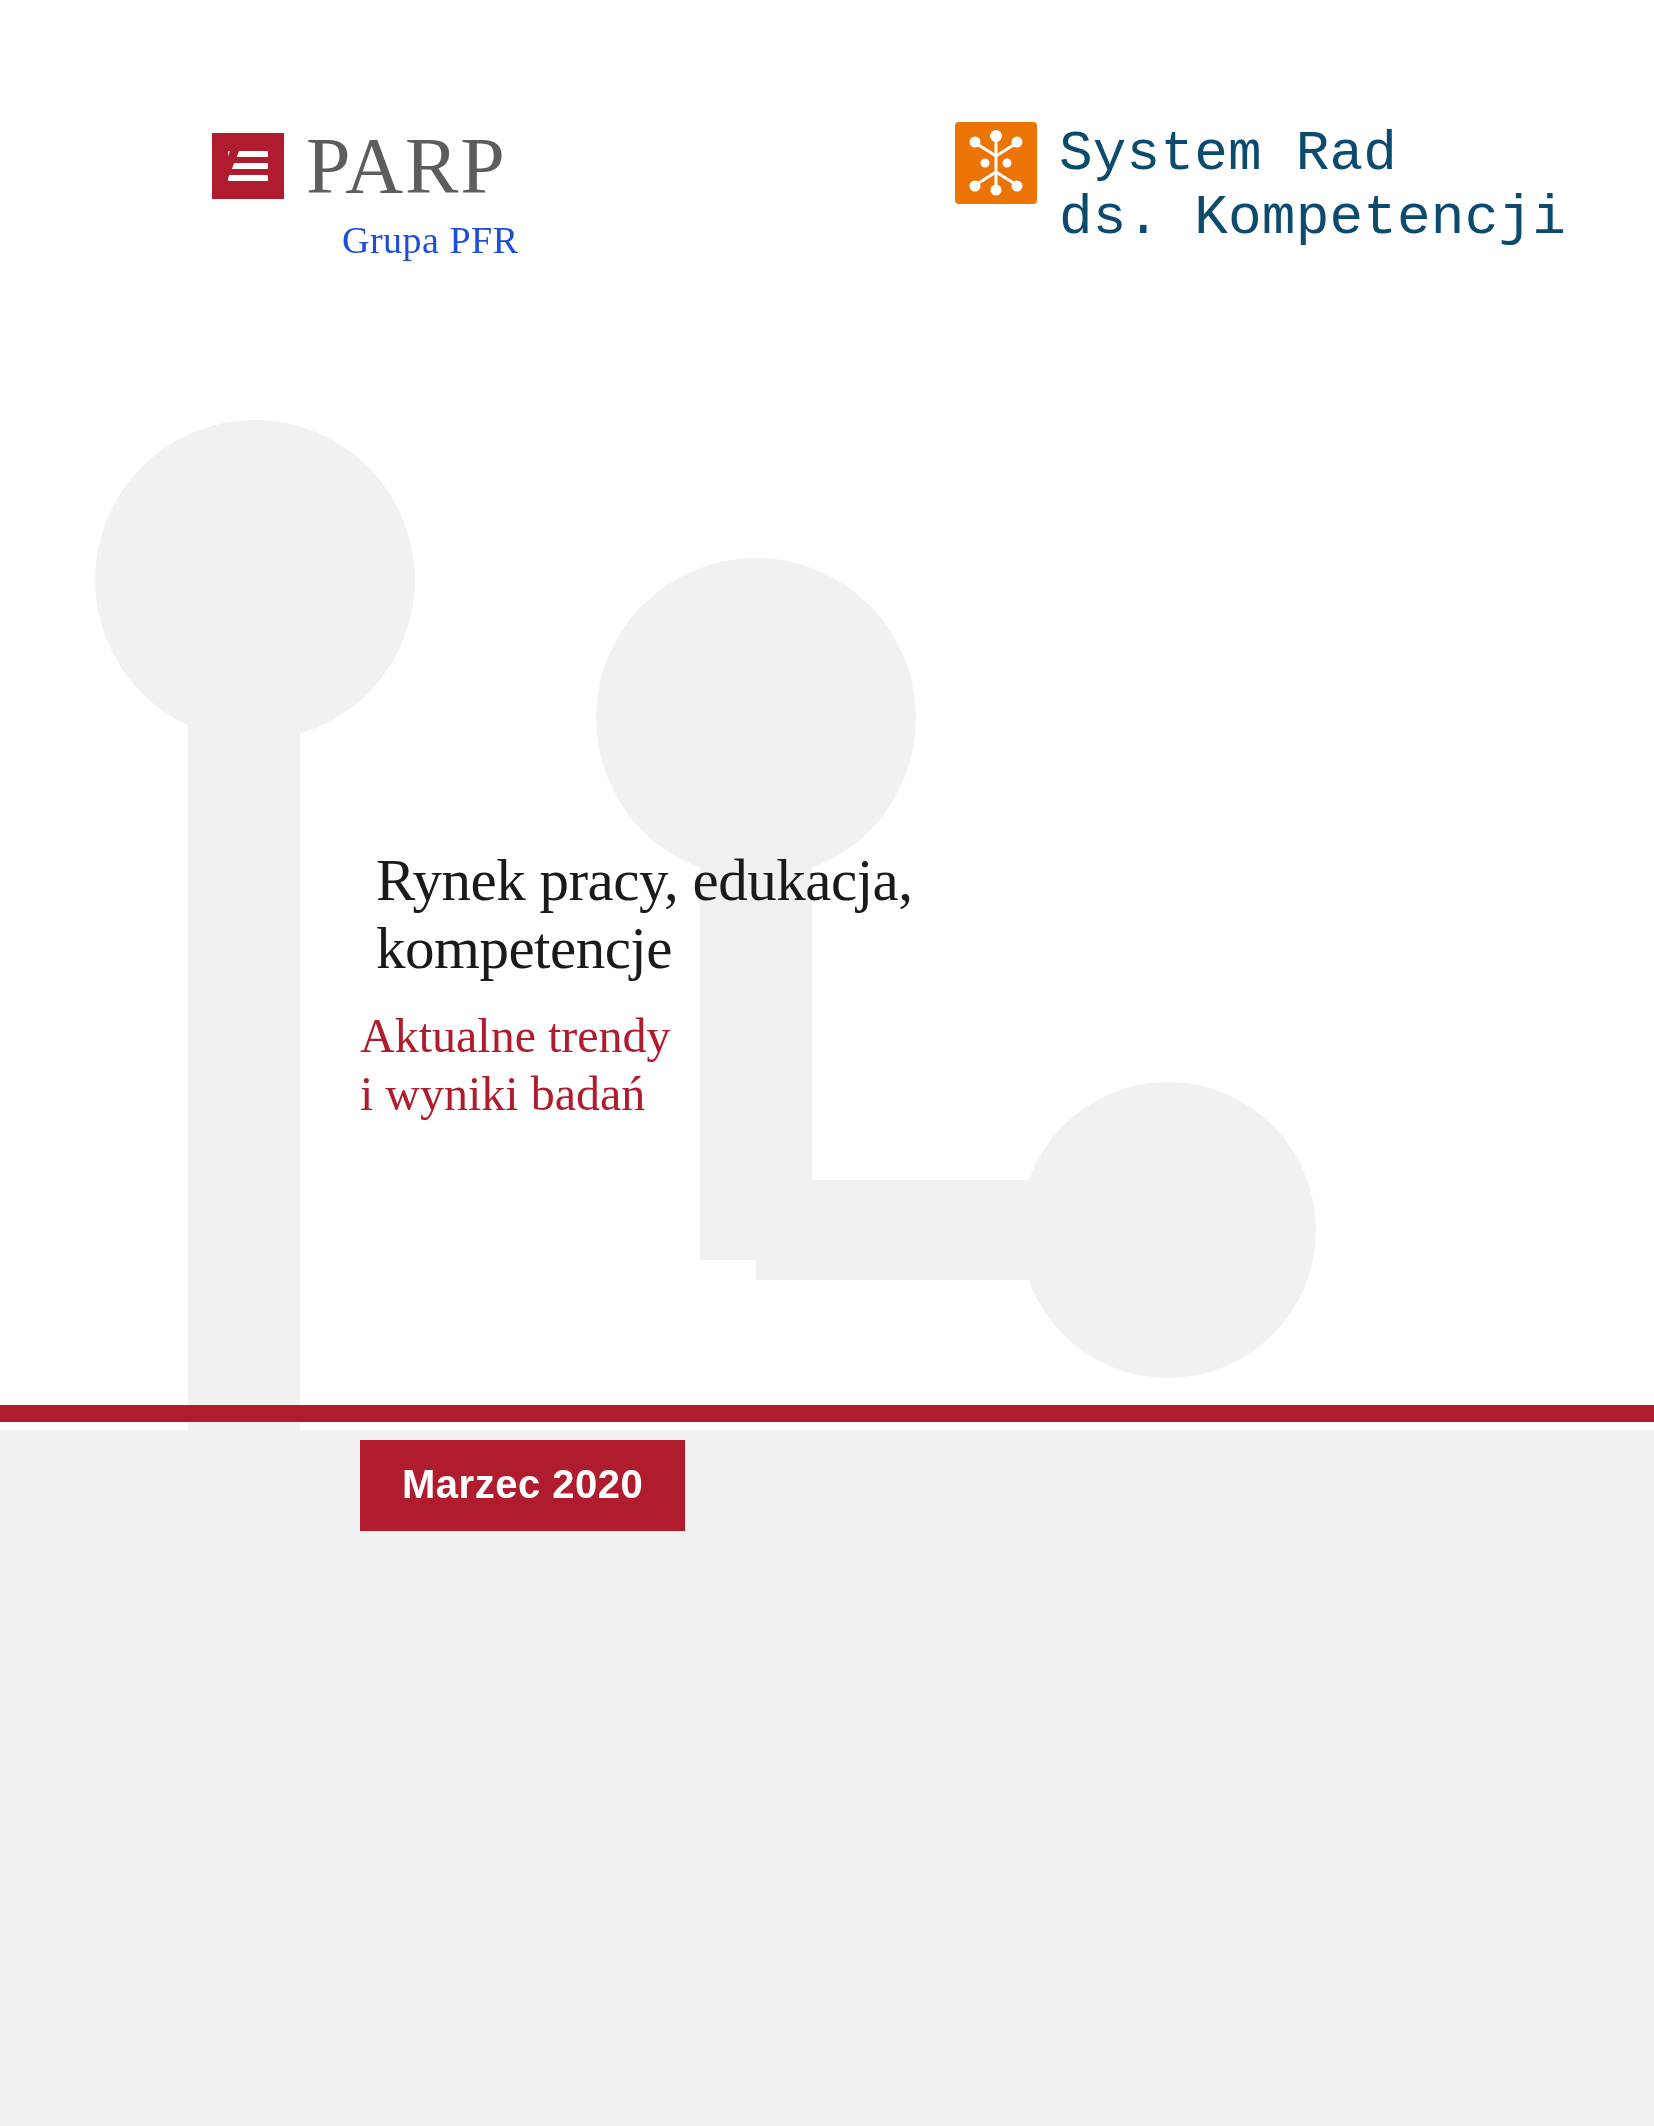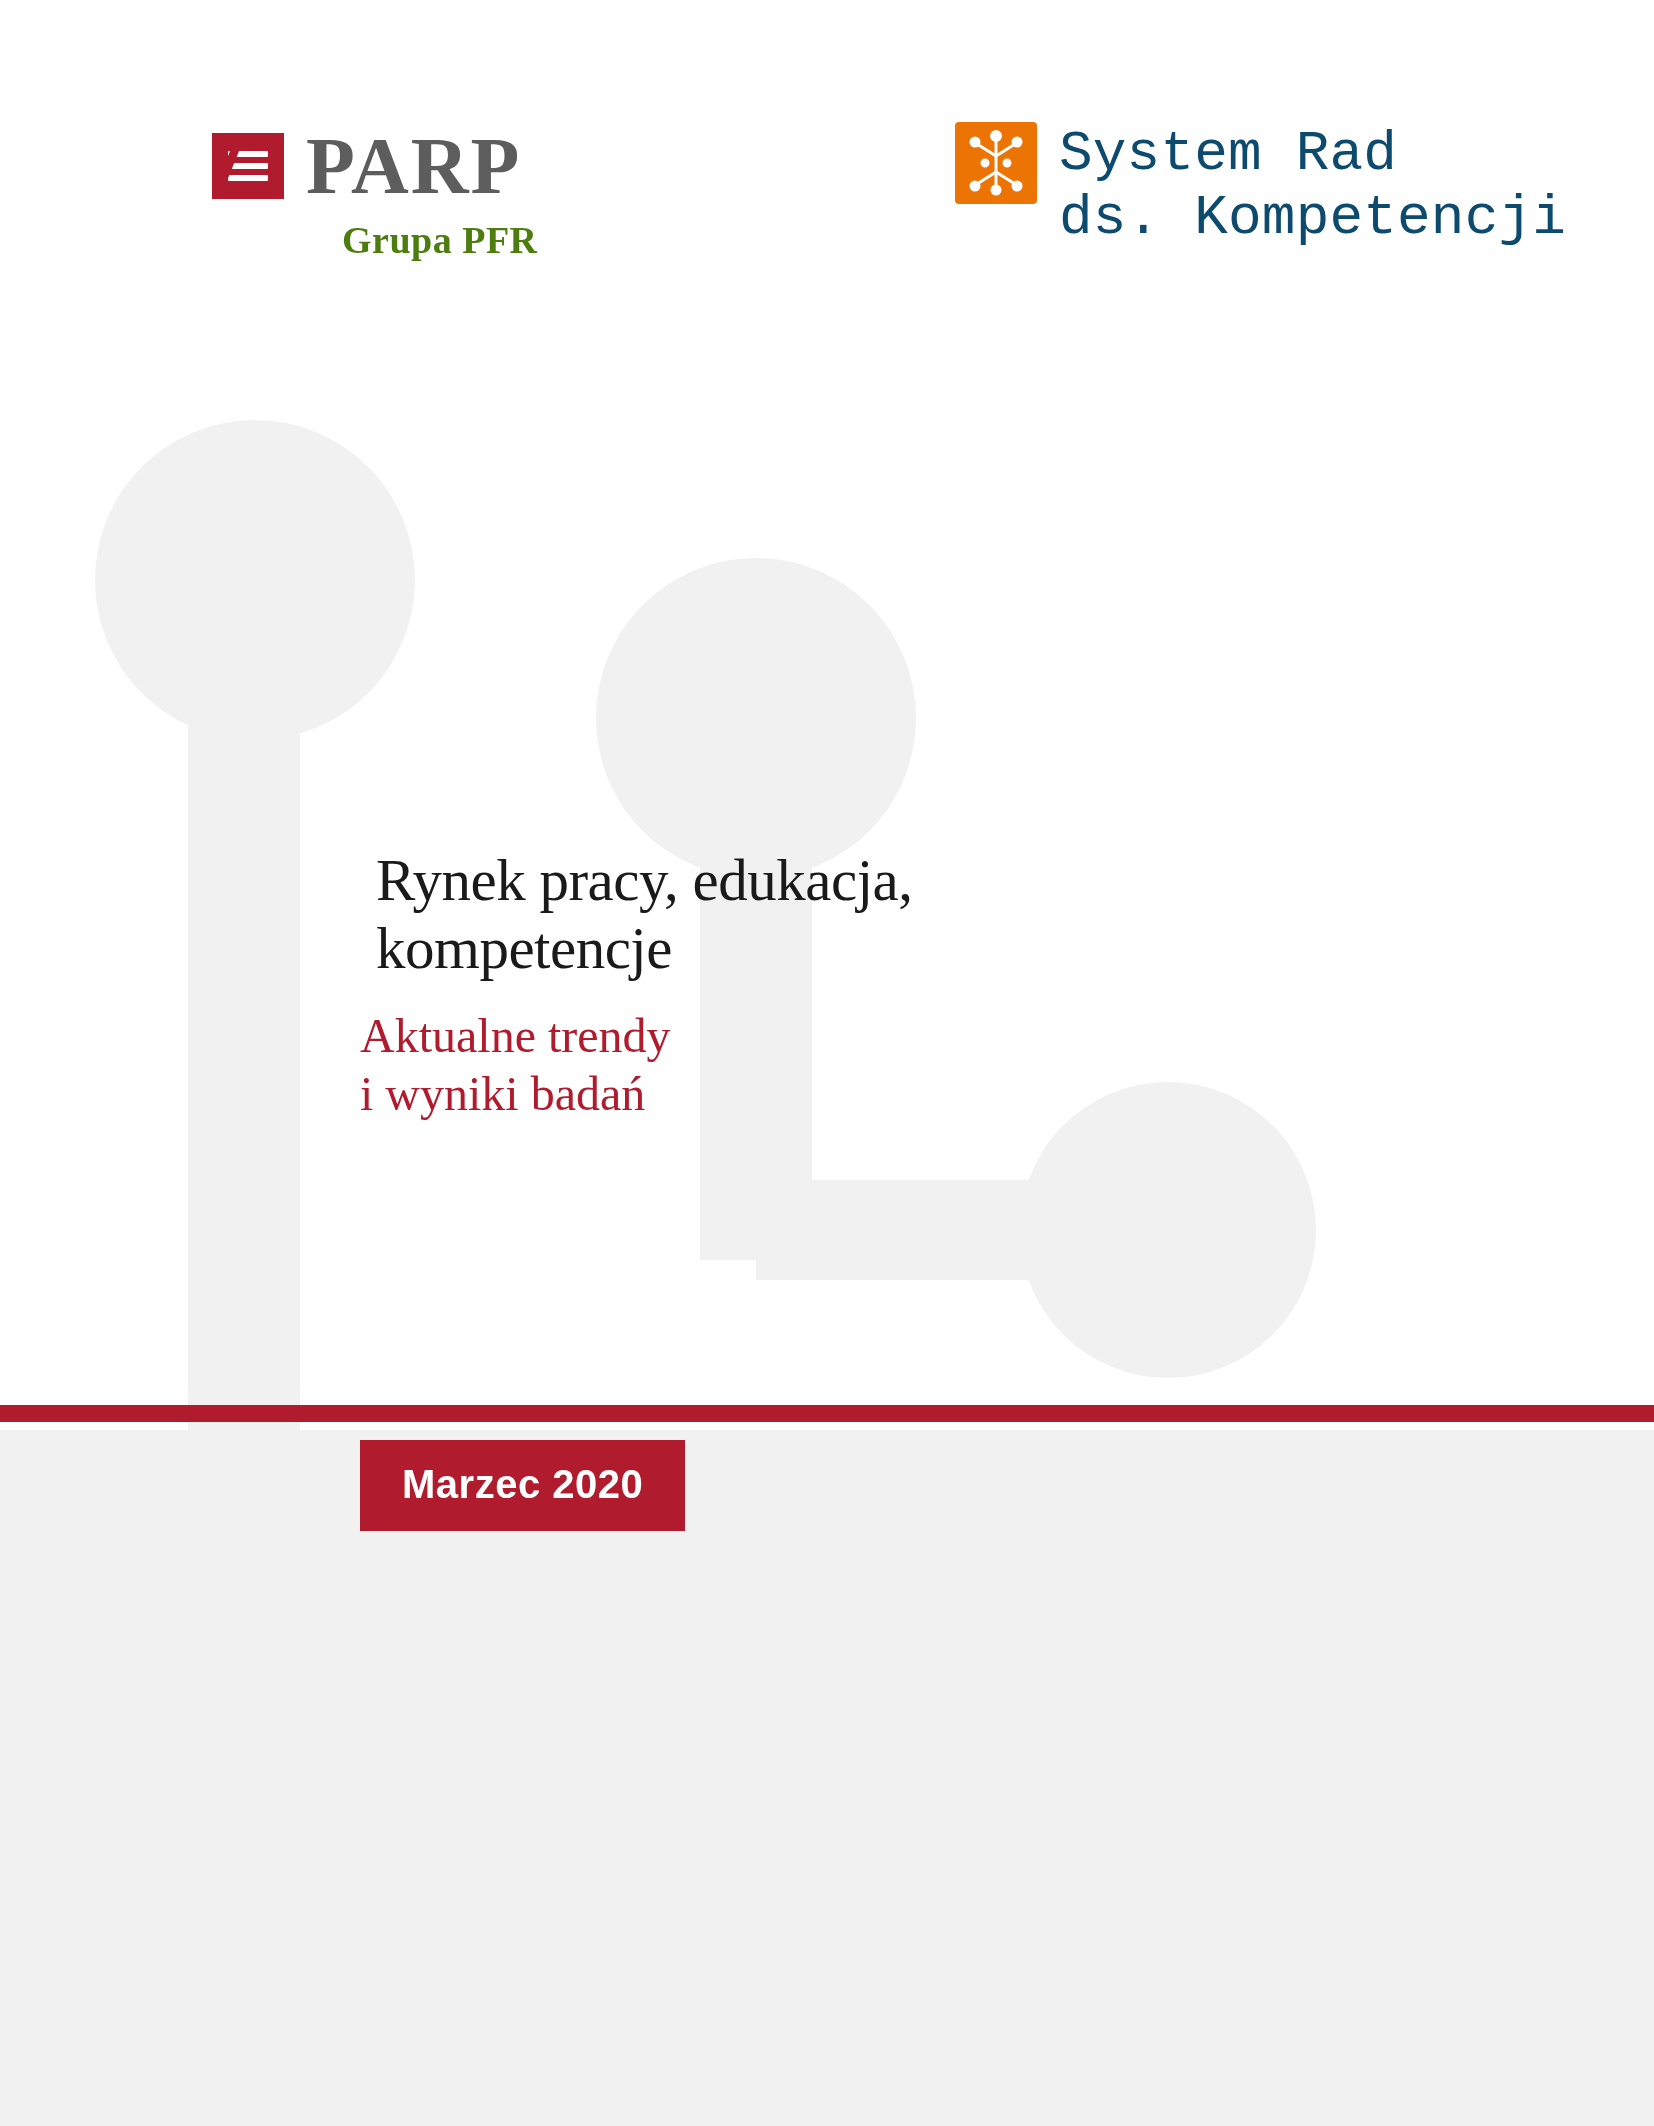--- a/index.html
+++ b/index.html
@@ -61,21 +61,20 @@
     height: 290px;
     z-index: 5;
   }
   .parp-logo {
     position: absolute;
     left: 212px;
     top: 128px;
     display: flex;
     flex-direction: column;
     align-items: flex-start;
-    font-weight: bold;
   }
   .parp-row {
     display: flex;
     align-items: center;
   }
   .parp-mark {
     width: 72px;
     height: 66px;
     background: #b01c2e;
     position: relative;
@@ -104,21 +103,21 @@
   .parp-word {
     font-family: "Liberation Serif", serif;
     font-size: 80px;
     letter-spacing: 2px;
     color: #5d5d5d;
     line-height: 0.95;
   }
   .parp-sub {
     font-family: "Liberation Serif", serif;
     font-size: 38px;
-    color: #4d7c0f;
+    color: #1d4ed8;
     margin-top: 14px;
     margin-left: 130px;
     letter-spacing: 0.5px;
   }
 
   .srk-logo {
     position: absolute;
     left: 955px;
     top: 122px;
     display: flex;

